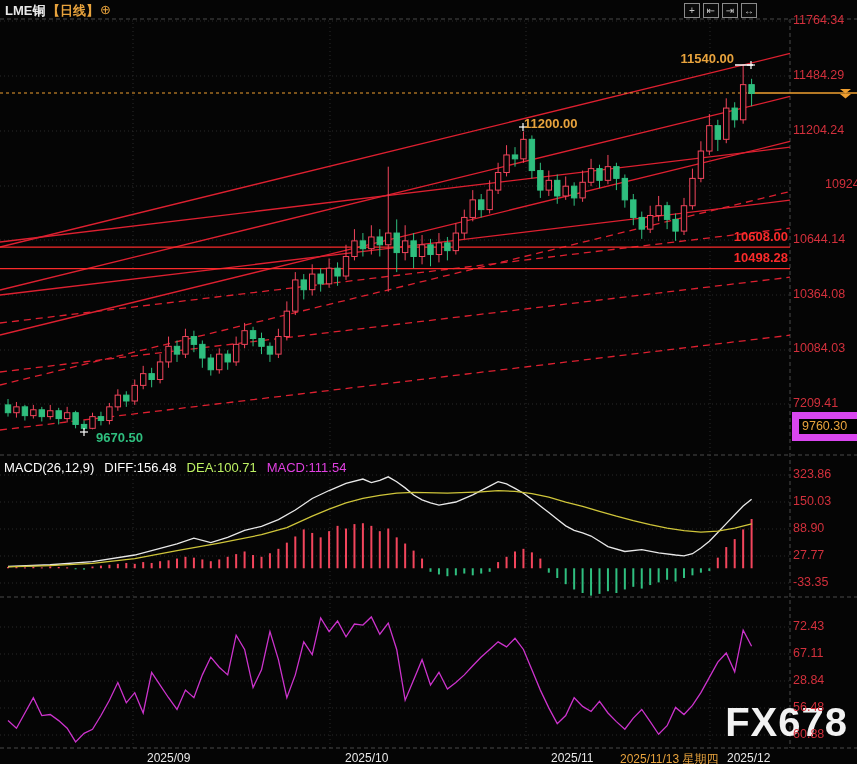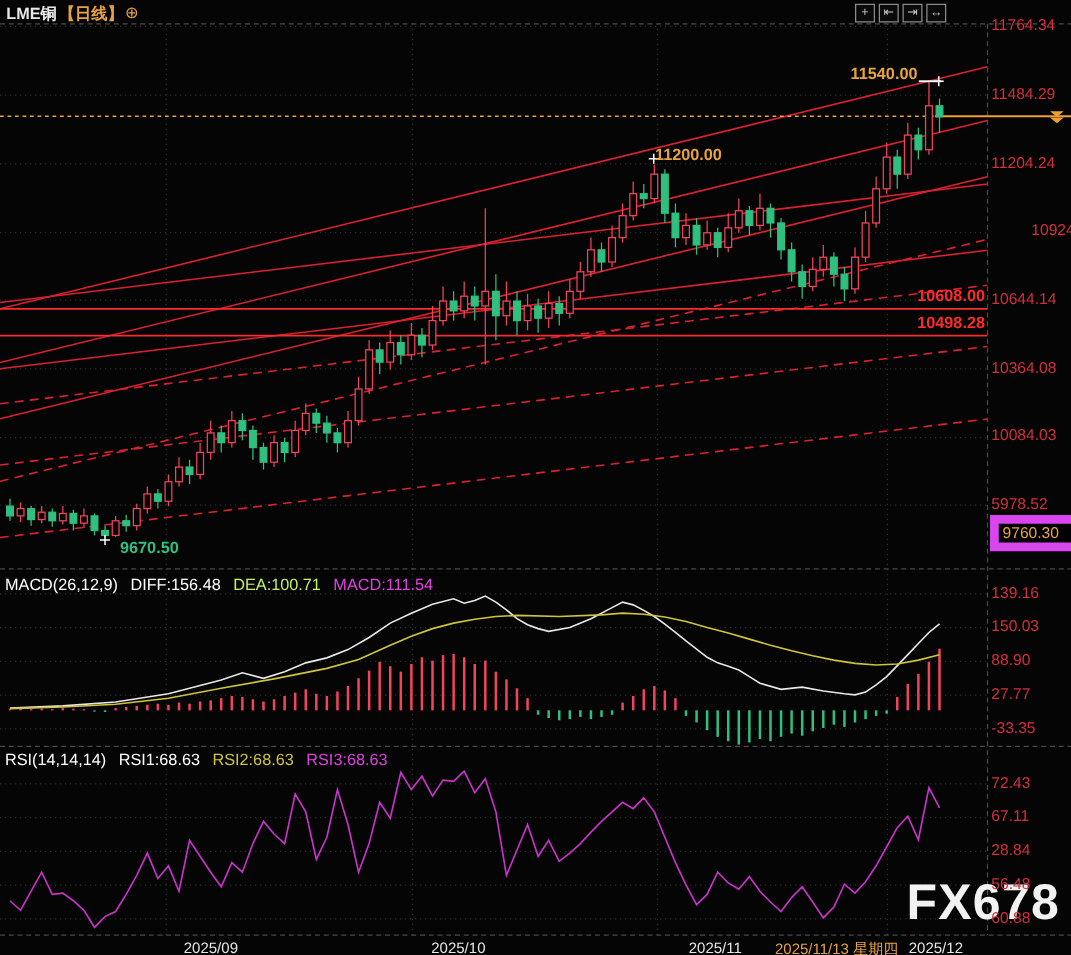--- a/index.html
+++ b/index.html
@@ -365,40 +365,37 @@
       <rect x="750.5999999999999" y="519.0167844522967" width="2" height="49.24911660777386" fill="#f2455c"></rect>
       <polyline points="8,566.4991166077739 50.25,564.732332155477 92.5,561.6404593639576 134.75,555.0150176678445 160.1,548.3895759717315 177,543.9726148409894 193.89999999999998,538.2305653710247 210.79999999999998,542.6475265017668 227.7,537.3471731448764 244.59999999999997,530.280035335689 261.5,526.3047703180212 278.4,519.6793286219081 295.29999999999995,509.9620141342756 312.2,498.4779151943463 329.09999999999997,490.5273851590106 346,483.4602473498233 362.9,479.04328621908127 371.34999999999997,482.57685512367493 379.79999999999995,480.3683745583039 388.24999999999994,476.83480565371025 396.7,481.6934628975265 405.15,487.8772084805654 413.59999999999997,494.9443462897527 422.04999999999995,499.8030035335689 430.49999999999994,502.8948763250883 438.95,505.10335689045934 455.84999999999997,502.01148409893995 472.74999999999994,494.9443462897527 489.65,486.11042402826854 498.09999999999997,481.6934628975265 506.54999999999995,483.9019434628975 515,488.31890459363956 523.4499999999999,493.1775618374558 531.9,499.3613074204947 540.3499999999999,505.98674911660777 548.8,512.6121908127209 557.25,519.2376325088339 565.6999999999999,525.863074204947 574.15,530.280035335689 582.5999999999999,532.9302120141343 591.05,536.0220848056537 599.5,541.3224381625441 607.9499999999999,546.6227915194346 624.8499999999999,551.4814487632509 641.75,549.714664310954 658.65,552.8065371024735 675.55,555.0150176678445 684,555.898409893993 692.4499999999999,553.6899293286219 700.9,547.9478798586572 709.3499999999999,541.3224381625441 717.8,532.48851590106 726.2499999999999,523.654593639576 734.6999999999999,514.8206713780919 743.15,505.98674911660777 751.5999999999999,499.1404593639576" fill="none" stroke="#e8e8e8" stroke-width="1.3"></polyline>
       <polyline points="8,566.940812720848 50.25,565.6157243816255 92.5,563.4072438162544 134.75,558.5485865724381 177,550.5980565371025 219.24999999999997,543.089222614841 261.5,534.6969964664311 286.84999999999997,527.6298586572439 312.2,516.1457597173145 329.09999999999997,509.0786219081272 346,502.8948763250883 362.9,498.4779151943463 379.79999999999995,495.38604240282683 396.7,493.1775618374558 413.59999999999997,492.29416961130744 447.4,493.1775618374558 481.19999999999993,491.8524734982332 498.09999999999997,490.5273851590106 515,491.410777385159 531.9,493.61925795053 548.8,497.1528268551237 565.6999999999999,502.01148409893995 582.5999999999999,506.428445229682 599.5,511.28710247349824 616.4,516.1457597173145 633.3,520.5627208480565 650.1999999999999,524.5379858657244 667.0999999999999,528.071554770318 684,530.7217314487632 700.9,532.0468197879859 717.8,531.1634275618375 734.6999999999999,528.071554770318 751.5999999999999,523.7871024734982" fill="none" stroke="#cfc53a" stroke-width="1.3"></polyline>
       <polyline points="8,720.6016260162602 16.45,728.2235772357724 24.9,712.979674796748 33.349999999999994,697.7357723577236 41.8,715.520325203252 50.25,714.5040650406504 58.699999999999996,720.6016260162602 67.14999999999999,728.2235772357724 75.6,741.9430894308944 84.05,733.3048780487804 92.5,729.239837398374 100.94999999999999,715.520325203252 109.39999999999999,700.2764227642276 117.85,682.4918699186992 126.29999999999998,702.8170731707316 134.75,692.6544715447154 143.2,712.979674796748 151.64999999999998,672.3292682926829 160.1,685.0325203252032 168.54999999999998,697.7357723577236 177,709.4227642276422 185.45,690.1138211382114 193.89999999999998,697.7357723577236 202.35,674.869918699187 210.79999999999998,657.0853658536586 219.24999999999997,667.2479674796748 227.7,674.869918699187 236.14999999999998,635.2357723577236 244.59999999999997,649.4634146341464 253.04999999999998,687.5731707317073 261.5,669.7886178861788 269.95,631.6788617886178 278.4,659.6260162601626 286.84999999999997,697.7357723577236 295.29999999999995,674.869918699187 303.75,641.8414634146342 312.2,654.5447154471544 320.65,617.9593495934959 329.09999999999997,631.6788617886178 337.54999999999995,621.0081300813008 346,636.760162601626 354.45,624.0569105691056 362.9,625.0731707317074 371.34999999999997,616.9430894308942 379.79999999999995,634.219512195122 388.24999999999994,623.040650406504 396.7,649.4634146341464 405.15,700.2764227642276 413.59999999999997,679.951219512195 422.04999999999995,659.6260162601626 430.49999999999994,685.0325203252032 438.95,672.3292682926829 447.4,689.0975609756098 455.84999999999997,682.4918699186992 464.29999999999995,674.869918699187 472.74999999999994,665.7235772357724 481.19999999999993,657.0853658536586 489.65,649.4634146341464 498.09999999999997,641.8414634146342 506.54999999999995,646.9227642276422 515,638.2845528455284 523.4499999999999,649.4634146341464 531.9,669.7886178861788 540.3499999999999,690.1138211382114 548.8,707.8983739837398 557.25,723.650406504065 565.6999999999999,715.520325203252 574.15,697.7357723577236 582.5999999999999,706.3739837398374 591.05,711.4552845528456 599.5,701.2926829268292 607.9499999999999,712.979674796748 616.4,721.6178861788618 624.8499999999999,729.239837398374 633.3,718.060975609756 641.75,709.4227642276422 650.1999999999999,721.6178861788618 658.65,734.3211382113822 667.0999999999999,725.6829268292682 675.55,707.390243902439 684,714.5040650406504 692.4499999999999,705.3577235772358 700.9,692.6544715447154 709.3499999999999,677.410569105691 717.8,662.1666666666666 726.2499999999999,653.020325203252 734.6999999999999,671.821138211382 743.15,630.1544715447154 751.5999999999999,646.2621951219512" fill="none" stroke="#cc33cc" stroke-width="1.3"></polyline>
     </svg>
 
   <div id="overlay">
     <div class="hdr" id="macd-header">
       <span style="color: rgb(255, 255, 255);">MACD(26,12,9)</span><span style="color: rgb(255, 255, 255);">DIFF:156.48</span><span style="color: #bef264;">DEA:100.71</span><span style="color: rgb(224, 64, 224);">MACD:111.54</span>
     </div>
-    <div class="hdr" id="rsi-header">
-      <span style="color: rgb(255, 255, 255);">RSI(14,14,14)</span><span style="color: rgb(255, 255, 255);">RSI1:68.63</span><span style="color: rgb(207, 197, 58);">RSI2:68.63</span><span style="color: rgb(224, 64, 224);">RSI3:68.63</span>
-    </div>
 
     <div class="ann" id="ann-high" style="color: rgb(232, 163, 61);">11540.00</div>
     <div class="ann" id="ann-mid" style="color: rgb(232, 163, 61);">11200.00</div>
     <div class="ann" id="ann-low" style="color: rgb(47, 191, 127);">9670.50</div>
     <div class="ann" id="ann-res" style="color: rgb(250, 43, 43);">10608.00</div>
     <div class="ann" id="ann-sup" style="color: rgb(250, 43, 43);">10498.28</div>
     <div id="price-box" style="color: rgb(232, 163, 61);">9760.30</div>
     <div id="watermark">FX678</div>
   <div class="axlbl" style="left: 793px; top: 13.3134px; color: rgb(210, 48, 60);">11764.34</div>
       <div class="axlbl" style="left: 793px; top: 68px; color: rgb(210, 48, 60);">11484.29</div>
       <div class="axlbl" style="left: 793px; top: 122.687px; color: rgb(210, 48, 60);">11204.24</div>
       <div class="axlbl" style="left: 793px; top: 177.373px; color: rgb(210, 48, 60); margin-left: 32px;">10924.19</div>
       <div class="axlbl" style="left: 793px; top: 232.06px; color: rgb(210, 48, 60);">10644.14</div>
       <div class="axlbl" style="left: 793px; top: 286.748px; color: rgb(210, 48, 60);">10364.08</div>
       <div class="axlbl" style="left: 793px; top: 341.435px; color: rgb(210, 48, 60);">10084.03</div>
-      <div class="axlbl" style="left: 793px; top: 396.121px; color: rgb(210, 48, 60);">5978.52</div>
-      <div class="axlbl" style="left: 793px; top: 467.002px; color: rgb(210, 48, 60);">139.16</div>
+      <div class="axlbl" style="left: 793px; top: 396.121px; color: rgb(210, 48, 60);">7209.41</div>
+      <div class="axlbl" style="left: 793px; top: 467.002px; color: rgb(210, 48, 60);">323.86</div>
       <div class="axlbl" style="left: 793px; top: 493.998px; color: rgb(210, 48, 60);">150.03</div>
       <div class="axlbl" style="left: 793px; top: 520.999px; color: rgb(210, 48, 60);">88.90</div>
       <div class="axlbl" style="left: 793px; top: 548px; color: rgb(210, 48, 60);">27.77</div>
       <div class="axlbl" style="left: 793px; top: 574.996px; color: rgb(210, 48, 60);">-33.35</div>
       <div class="axlbl" style="left: 793px; top: 618.953px; color: rgb(210, 48, 60);">72.43</div>
       <div class="axlbl" style="left: 793px; top: 645.986px; color: rgb(210, 48, 60);">67.11</div>
       <div class="axlbl" style="left: 793px; top: 672.967px; color: rgb(210, 48, 60);">28.84</div>
       <div class="axlbl" style="left: 793px; top: 700px; color: rgb(210, 48, 60);">56.48</div>
       <div class="axlbl" style="left: 793px; top: 727.033px; color: rgb(210, 48, 60);">60.88</div>
       <div class="axlbl datelbl" style="left: 147px; top: 751px; color: rgb(232, 232, 232);">2025/09</div>

